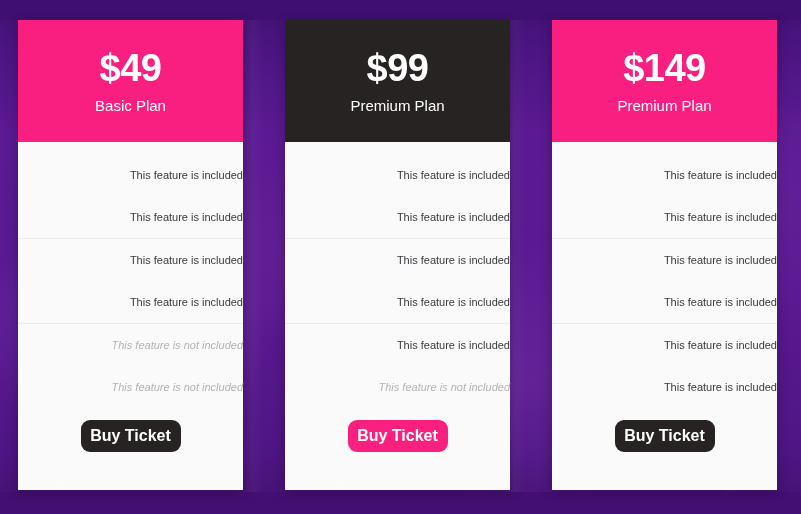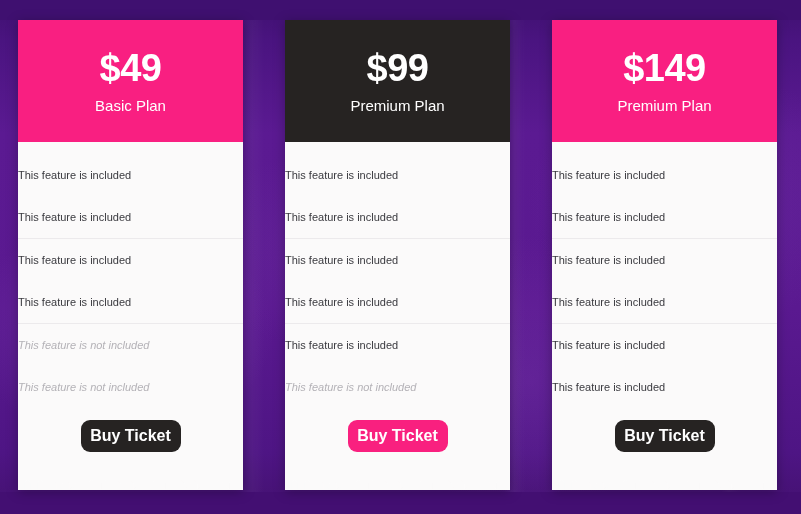--- a/index.html
+++ b/index.html
@@ -107,21 +107,21 @@
     text-align: center;
   }
 
   .features {
     padding: 12px 0 0 0;
     background: #fbfafa;
   }
   .feature {
     height: 42px;
     line-height: 42px;
-    text-align: left;
+    text-align: right;
     font-size: 11px;
     color: #3a3a3f;
     white-space: nowrap;
   }
   .feature.muted { color: #b4b2b7; font-style: italic; }
   .feature.divider {
     border-bottom: 1px solid #eceaec;
   }
 
   .btn-wrap {

